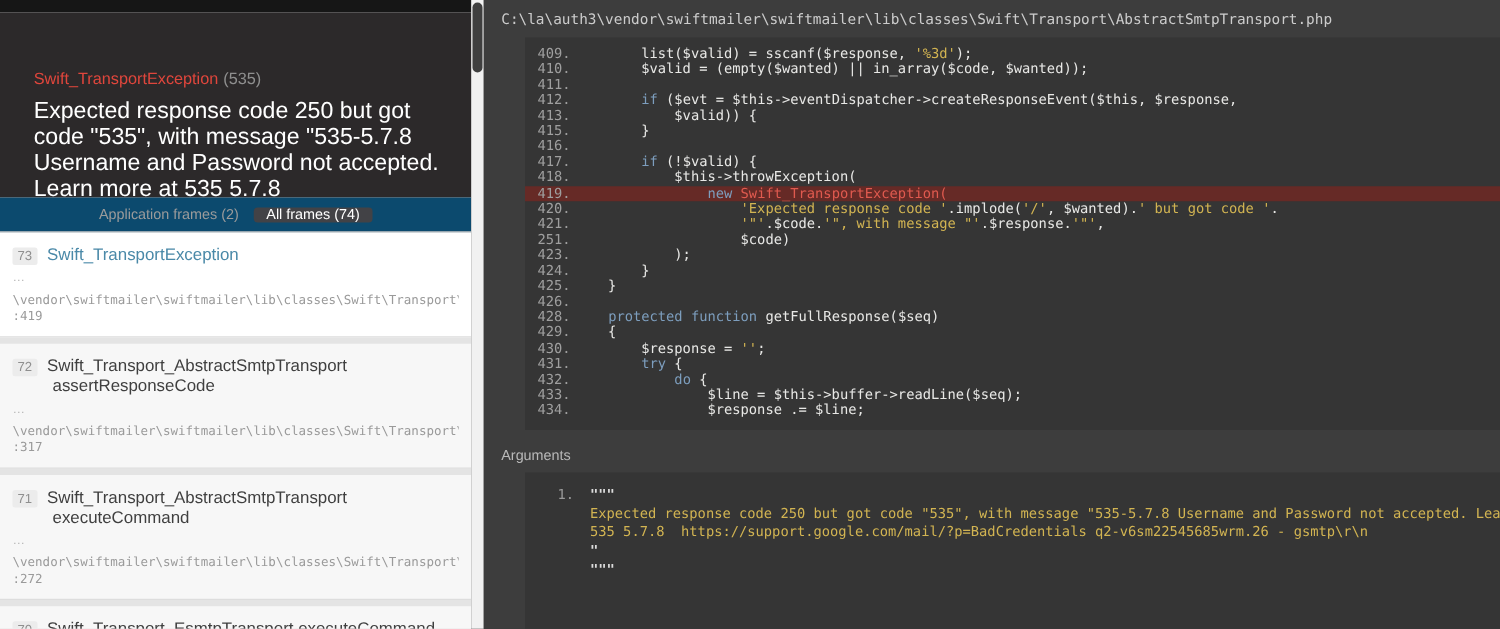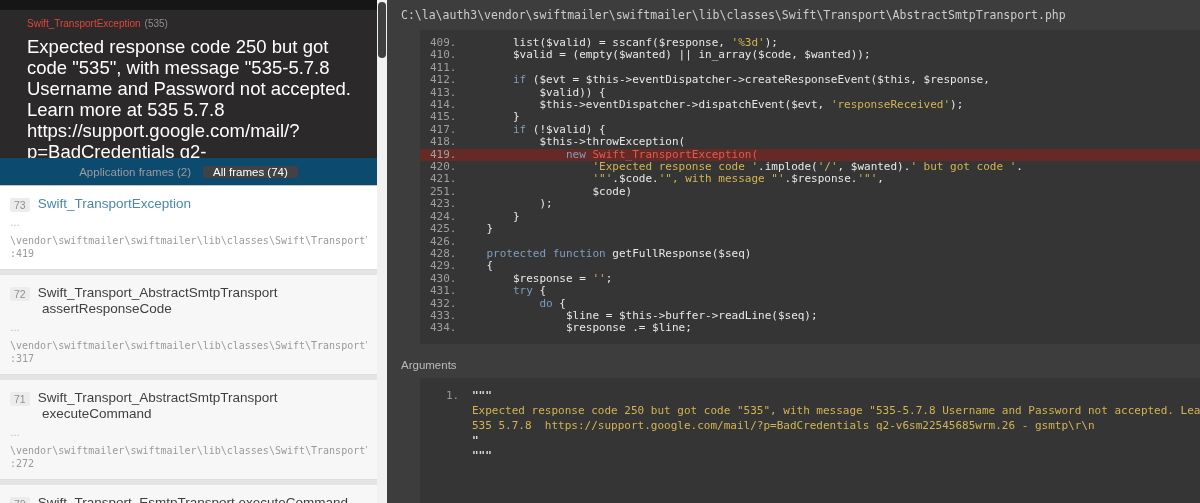--- a/index.html
+++ b/index.html
@@ -4,21 +4,21 @@
 <style>
   html,body{margin:0;padding:0;}
   body{
     width:1200px;height:503px;overflow:hidden;position:relative;
     background:#3d3d3d;font-family:"Liberation Sans", sans-serif;
   }
   
   .left-pane{position:absolute;left:0;top:0;width:377px;height:503px;background:#e4e4e4;overflow:hidden;}
   .top-strip{height:10px;background:#161616;}
   .exc-header{height:148px;background:#2c292a;padding:8px 18px 0 27px;box-sizing:border-box;overflow:hidden;}
-  .exc-class-row{font-size:10px;}
+  .exc-class-row{font-size:13px;margin-top:37px;}
   .exc-class{color:var(--exception_red,#e0463c);}
   .exc-code{color:#8f8f8f;margin-left:4px;}
   .exc-message{margin-top:7px;color:#ffffff;font-size:18.5px;line-height:21px;font-weight:400;word-wrap:break-word;}
   .tab-bar{height:27px;background:#0c4a6e;border-bottom:1px solid #c6c6c6;display:flex;align-items:center;justify-content:center;gap:12px;}
   .tab-inactive{color:#9b9b9b;font-size:11.5px;cursor:default;}
   .tab-active{background:#424246;color:#ffffff;font-size:11.5px;padding:0 10px;border-radius:3px;}
   .frames-list{height:356px;overflow:hidden;background:#e4e4e4;}
   .frame{background:#f7f7f7;margin-bottom:5px;padding:10px 10px 9px 10px;border-bottom:1px solid #ddd;}
   .frame.active{background:#ffffff;}
   .f-head{display:flex;align-items:flex-start;}
@@ -119,22 +119,22 @@
 <div class="right-pane">
   <div class="file-path-bar">
     <span>C:\la\auth3\vendor\swiftmailer\swiftmailer\lib\classes\Swift\Transport\AbstractSmtpTransport.php</span>
   </div>
   <div class="code-block" id="code-block">
       <div class="code-line"><span class="ln">409.</span><span class="tk-pln">        list($valid) = sscanf($response, </span><span class="tk-str">'%3d'</span><span class="tk-pln">);</span></div>
       <div class="code-line"><span class="ln">410.</span><span class="tk-pln">        $valid = (empty($wanted) || in_array($code, $wanted));</span></div>
       <div class="code-line"><span class="ln">411.</span></div>
       <div class="code-line"><span class="ln">412.</span><span class="tk-pln">        </span><span class="tk-kw">if</span><span class="tk-pln"> ($evt = $this-&gt;eventDispatcher-&gt;createResponseEvent($this, $response,</span></div>
       <div class="code-line"><span class="ln">413.</span><span class="tk-pln">            $valid)) {</span></div>
-      <div class="code-line"><span class="ln">414.</span><span class="tk-pln">            $this-&gt;eventDispatcher-&gt;dispatchEvent($evt, </span><span class="tk-str">'responseReceived'</span><span class="tk-pln">);</span></div>
       <div class="code-line"><span class="ln">415.</span><span class="tk-pln">        }</span></div>
+      <div class="code-line"><span class="ln">416.</span></div>
       <div class="code-line"><span class="ln">417.</span><span class="tk-pln">        </span><span class="tk-kw">if</span><span class="tk-pln"> (!$valid) {</span></div>
       <div class="code-line"><span class="ln">418.</span><span class="tk-pln">            $this-&gt;throwException(</span></div>
       <div class="code-line hl"><span class="ln">419.</span><span class="tk-pln">                </span><span class="tk-kw">new</span><span class="tk-pln"> </span><span class="tk-err">Swift_TransportException(</span></div>
       <div class="code-line"><span class="ln">420.</span><span class="tk-pln">                    </span><span class="tk-str">'Expected response code '</span><span class="tk-pln">.implode(</span><span class="tk-str">'/'</span><span class="tk-pln">, $wanted).</span><span class="tk-str">' but got code '</span><span class="tk-pln">.</span></div>
       <div class="code-line"><span class="ln">421.</span><span class="tk-pln">                    </span><span class="tk-str">'"'</span><span class="tk-pln">.$code.</span><span class="tk-str">'", with message "'</span><span class="tk-pln">.$response.</span><span class="tk-str">'"'</span><span class="tk-pln">,</span></div>
       <div class="code-line"><span class="ln">251.</span><span class="tk-pln">                    $code)</span></div>
       <div class="code-line"><span class="ln">423.</span><span class="tk-pln">            );</span></div>
       <div class="code-line"><span class="ln">424.</span><span class="tk-pln">        }</span></div>
       <div class="code-line"><span class="ln">425.</span><span class="tk-pln">    }</span></div>
       <div class="code-line"><span class="ln">426.</span></div>

